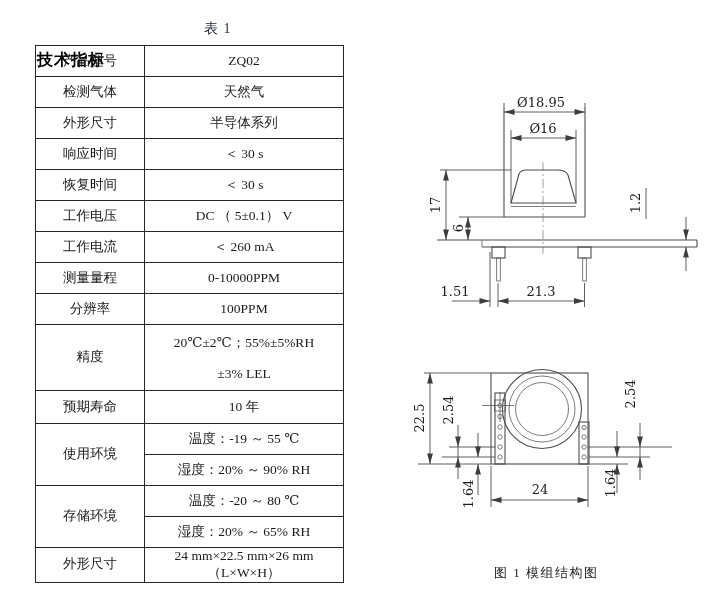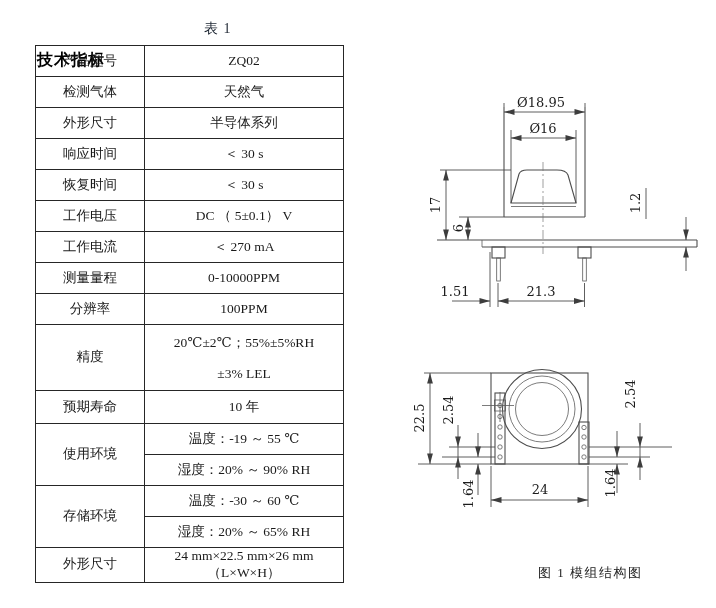--- a/index.html
+++ b/index.html
@@ -31,21 +31,21 @@
   td.lbl{width:104px;}
   tr.r{height:31px;}
   tr.tall{height:66px;}
   tr.mid{height:33px;}
   tr.last{height:34px;}
   td.val2 div{line-height:31px;}
   
   .fig{position:absolute;left:408px;top:60px;width:308px;height:540px;}
   .fig-caption{
     position:absolute;left:494px;top:564px;font-size:13px;color:#222;
-    letter-spacing:1.5px;white-space:nowrap;margin-left:44px;
+    letter-spacing:1.5px;white-space:nowrap;
   }
   svg .outline{stroke:#4d4d4d;stroke-width:1.1;fill:none;}
   svg .thin{stroke:#5a5a5a;stroke-width:0.8;fill:none;}
   svg .dim{stroke:#4d4d4d;stroke-width:0.9;fill:none;}
   svg .cl{stroke:#777;stroke-width:0.7;fill:none;stroke-dasharray:9 3 2 3;}
   svg text{
     font-family:"DejaVu Serif","Liberation Serif",serif;
     font-size:13px;fill:#1c1c1c;
   }
 </style>
@@ -76,21 +76,21 @@
   <tr class="r">
     <td class="lbl">恢复时间</td>
     <td class="val">＜ 30  s</td>
   </tr>
   <tr class="r">
     <td class="lbl">工作电压</td>
     <td class="val">DC （ 5±0.1） V</td>
   </tr>
   <tr class="r">
     <td class="lbl">工作电流</td>
-    <td class="val">＜ 270 mA</td>
+    <td class="val">＜ 260 mA</td>
   </tr>
   <tr class="r">
     <td class="lbl">测量量程</td>
     <td class="val">0-10000PPM</td>
   </tr>
   <tr class="r">
     <td class="lbl">分辨率</td>
     <td class="val">100PPM</td>
   </tr>
   <tr class="tall">
@@ -106,21 +106,21 @@
   </tr>
   <tr class="r">
     <td class="lbl" rowspan="2">使用环境</td>
     <td class="val">温度：-19 ～ 55 ℃</td>
   </tr>
   <tr class="r">
     <td class="val">湿度：20% ～ 90% RH</td>
   </tr>
   <tr class="r">
     <td class="lbl" rowspan="2">存储环境</td>
-    <td class="val">温度：-30 ～ 60 ℃</td>
+    <td class="val">温度：-20 ～ 80 ℃</td>
   </tr>
   <tr class="r">
     <td class="val">湿度：20% ～ 65% RH</td>
   </tr>
   <tr class="last">
     <td class="lbl">外形尺寸</td>
     <td class="val">24 mm×22.5 mm×26 mm（L×W×H）</td>
   </tr>
 </tbody>
   </table>

